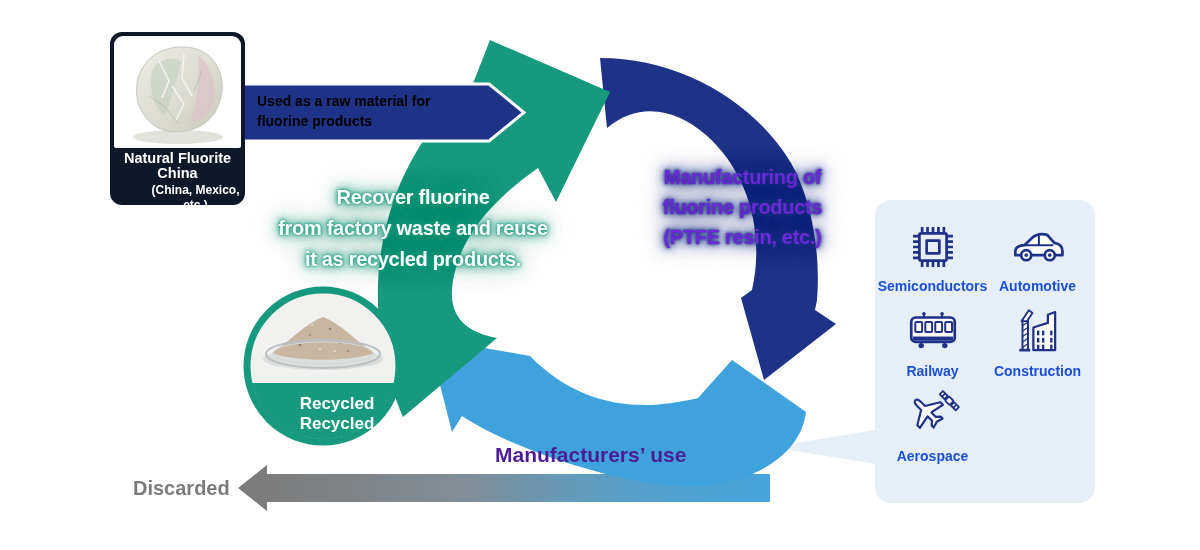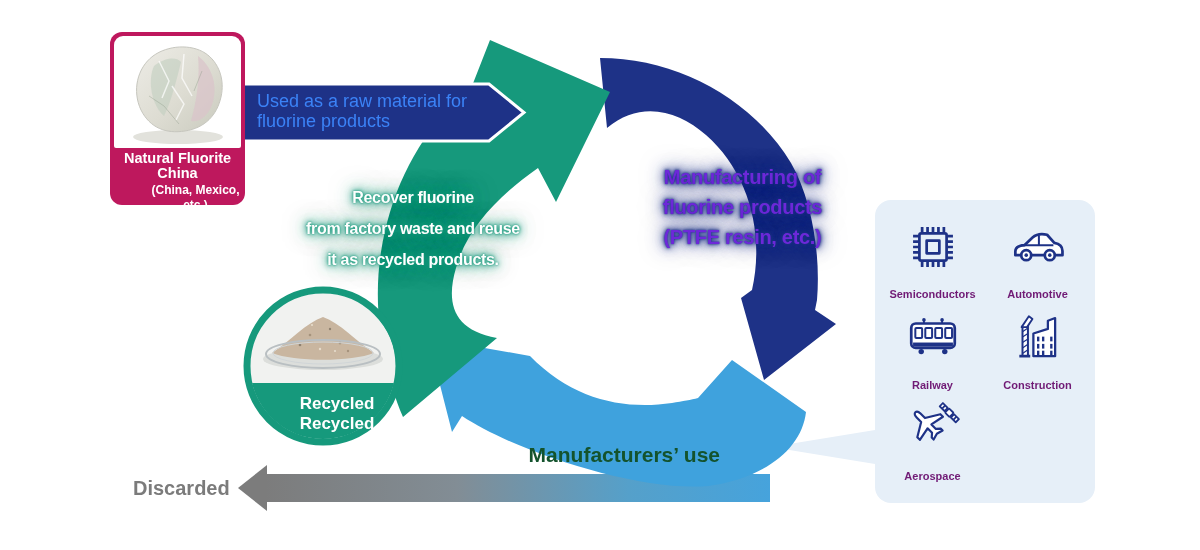--- a/index.html
+++ b/index.html
@@ -2,51 +2,51 @@
 <html><head>
 <meta charset="utf-8">
 <style>
   html,body{margin:0;padding:0;background:#fff;}
   #stage{position:relative;width:1200px;height:550px;background:#ffffff;overflow:hidden;
          font-family:"Liberation Sans", sans-serif;}
   #arrows-svg{position:absolute;left:0;top:0;z-index:10;}
   .abs{position:absolute;}
   
   #natural-card{left:110px;top:32px;width:135px;height:173px;box-sizing:border-box;
-    background:#be185d;border-radius:12px;z-index:30;padding:4px;}
+    background:#0f172a;border-radius:12px;z-index:30;padding:4px;}
   #natural-card .photo{width:127px;height:112px;background:#fff;border-radius:9px 9px 2px 2px;overflow:hidden;}
   #natural-card .cap{color:#fff;text-align:center;font-weight:bold;line-height:15px;margin-top:3px;}
   #natural-card .cap .t{font-size:14.5px;display:block;}
   #natural-card .cap .s{font-size:12px;display:block;margin-top:2px;margin-left:36px;}
   
-  #banner-text{left:257px;top:92px;width:235px;z-index:25;color:#3b82f6;font-weight:normal;
-    font-size:18px;line-height:19.5px;}
+  #banner-text{left:257px;top:92px;width:235px;z-index:25;color:#000000;font-weight:bold;
+    font-size:14px;line-height:19.5px;}
   
   .glow-teal{color:#fff;font-weight:bold;
     text-shadow:0 0 2px #16997c,0 0 4px #16997c,0 0 9px rgba(22,153,124,.95),0 0 16px rgba(22,153,124,.75),0 0 24px rgba(22,153,124,.5);}
   .glow-navy{color:#6d28d9;font-weight:bold;
     text-shadow:0 0 2px #1e3287,0 0 4px #1e3287,0 0 9px rgba(30,50,135,.95),0 0 16px rgba(30,50,135,.75),0 0 24px rgba(30,50,135,.5);}
-  #recover-text{left:258px;top:182px;width:310px;text-align:center;font-size:16px;line-height:31px;letter-spacing:-0.3px;z-index:40;}
+  #recover-text{left:258px;top:182px;width:310px;text-align:center;font-size:20px;line-height:31px;letter-spacing:-0.3px;z-index:40;}
   #manufacturing-text{left:635px;top:162px;width:215px;text-align:center;font-size:20px;line-height:30px;letter-spacing:-0.3px;z-index:40;}
-  #use-text{left:495px;top:443px;width:225px;text-align:right;font-size:21px;color:#14532d;font-weight:bold;z-index:40;}
+  #use-text{left:495px;top:443px;width:225px;text-align:left;font-size:21px;color:#4c1d95;font-weight:bold;z-index:40;}
   
   #circle-svg{left:240px;top:283px;z-index:20;}
   #recycled-text{left:267px;top:394px;width:140px;text-align:center;color:#fff;font-weight:bold;
     font-size:17px;line-height:20px;z-index:21;}
   
   #discarded-text{left:133px;top:477px;font-size:20px;font-weight:bold;color:#7b7b7b;z-index:15;}
   
   #panel-tail{left:771px;top:430px;width:0;height:0;border-right:104px solid #e6eff8;
     border-top:17px solid transparent;border-bottom:17px solid transparent;z-index:4;}
   #industries-panel{left:875px;top:200px;width:220px;height:303px;background:#e6eff8;border-radius:16px;
     z-index:5;display:grid;grid-template-columns:105px 105px;justify-items:center;align-content:start;
     padding:18px 0 0 5px;box-sizing:border-box;row-gap:9px;}
   .ind-item{display:flex;flex-direction:column;align-items:center;}
   .ind-item svg{display:block;}
-  .ind-label{font-size:11px;font-weight:bold;color:#701a75;margin-top:12px;white-space:nowrap;}
+  .ind-label{font-size:14px;font-weight:bold;color:#1d4ed8;margin-top:2px;white-space:nowrap;}
 </style>
 </head>
 <body>
 
 <div id="stage">
 
   <svg id="arrows-svg" width="1200" height="550" viewBox="0 0 1200 550">
     <defs>
       <linearGradient id="gbar" x1="0" y1="0" x2="1" y2="0">
         <stop offset="0" stop-color="#7c7c7c"></stop>

